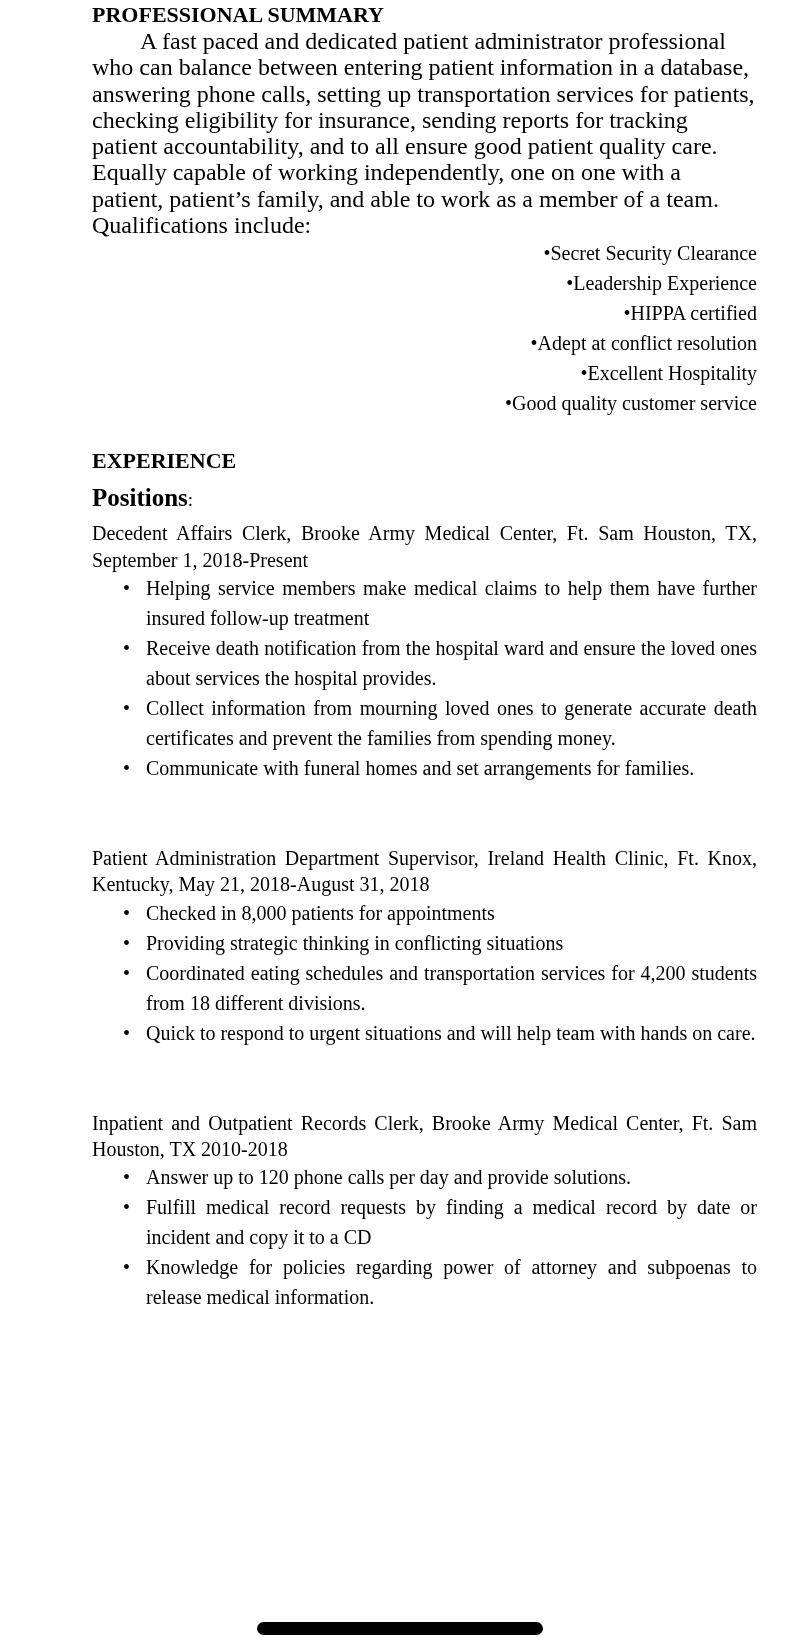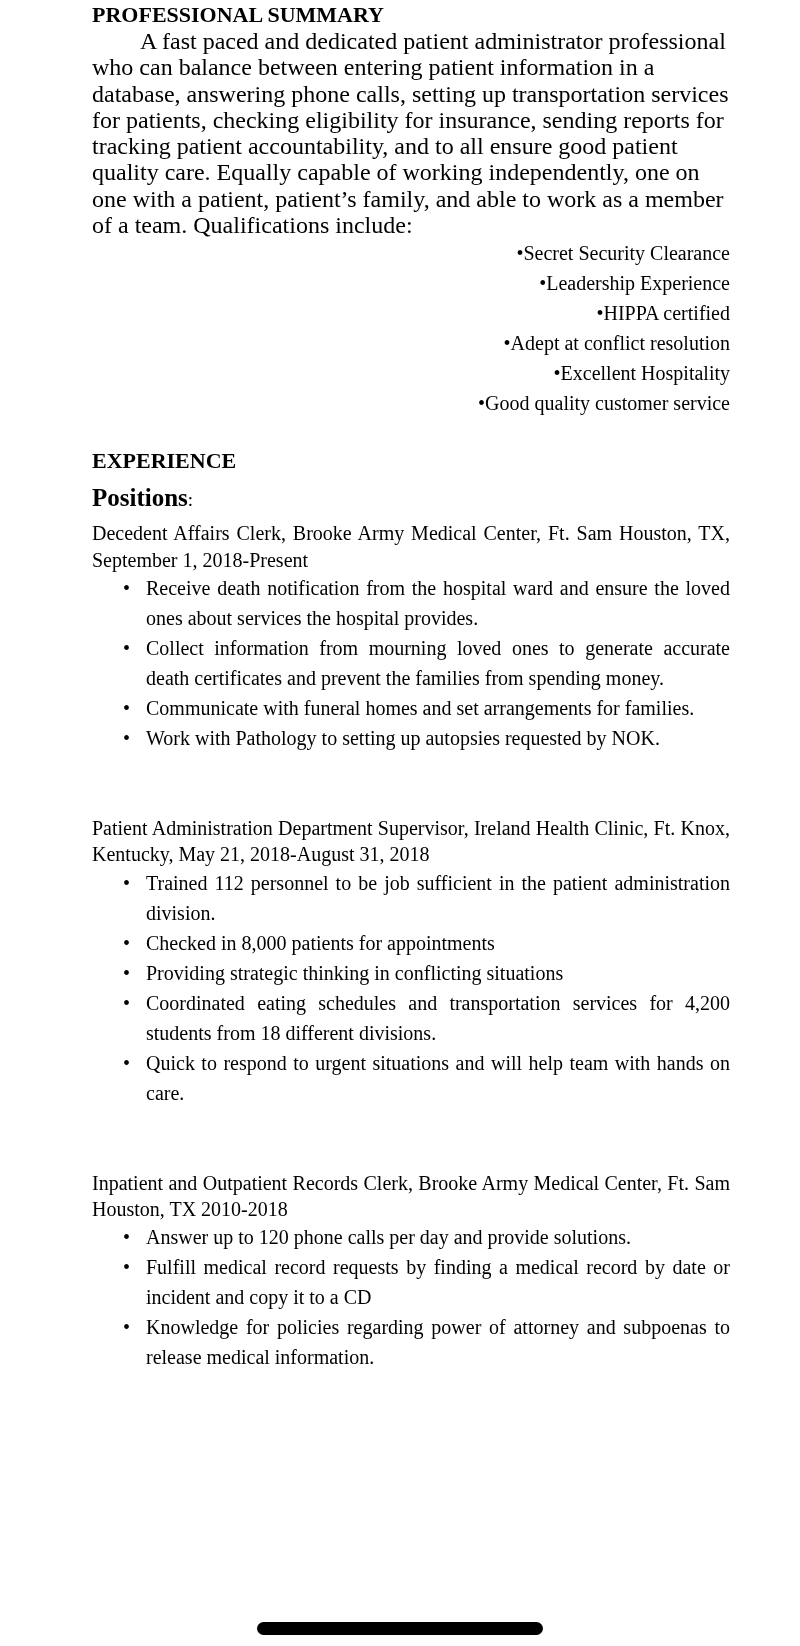--- a/index.html
+++ b/index.html
@@ -9,21 +9,21 @@
   body {
     width: 800px;
     height: 1646px;
     background: #ffffff;
     color: #000000;
     font-family: "Liberation Serif", "DejaVu Serif", serif;
     position: relative;
     overflow: hidden;
   }
   .page {
-    padding: 2px 70px 0 92px;
+    padding: 2px 43px 0 92px;
   }
   .section-heading {
     font-size: 22px;
     font-weight: bold;
     line-height: 26px;
     margin: 0;
   }
   .summary-paragraph {
     font-size: 24px;
     line-height: 26.3px;
@@ -111,30 +111,29 @@
     </ul>
 
   <h2 class="section-heading experience-heading">EXPERIENCE</h2>
 
   <h1 class="positions-heading"><span>Positions</span><span class="colon">:</span></h1>
 
   <div id="jobs-container">
       <section class="job">
         <p class="job-title">Decedent Affairs Clerk, Brooke Army Medical Center, Ft. Sam Houston, TX, September 1, 2018-Present</p>
         <ul class="bullets job-bullets">
+          <li>Helping service members make medical claims to help them have further insured follow-up treatment</li>
           <li>Receive death notification from the hospital ward and ensure the loved ones about services the hospital provides.</li>
           <li>Collect information from mourning loved ones to generate accurate death certificates and prevent the families from spending money.</li>
           <li>Communicate with funeral homes and set arrangements for families.</li>
-          <li>Work with Pathology to setting up autopsies requested by NOK.</li>
         </ul>
       </section>
       <section class="job">
         <p class="job-title">Patient Administration Department Supervisor, Ireland Health Clinic, Ft. Knox, Kentucky, May 21, 2018-August 31, 2018</p>
         <ul class="bullets job-bullets">
-          <li>Trained 112 personnel to be job sufficient in the patient administration division.</li>
           <li>Checked in 8,000 patients for appointments</li>
           <li>Providing strategic thinking in conflicting situations</li>
           <li>Coordinated eating schedules and transportation services for 4,200 students from 18 different divisions.</li>
           <li>Quick to respond to urgent situations and will help team with hands on care.</li>
         </ul>
       </section>
       <section class="job">
         <p class="job-title">Inpatient and Outpatient Records Clerk, Brooke Army Medical Center, Ft. Sam Houston, TX 2010-2018</p>
         <ul class="bullets job-bullets">
           <li>Answer up to 120 phone calls per day and provide solutions.</li>

